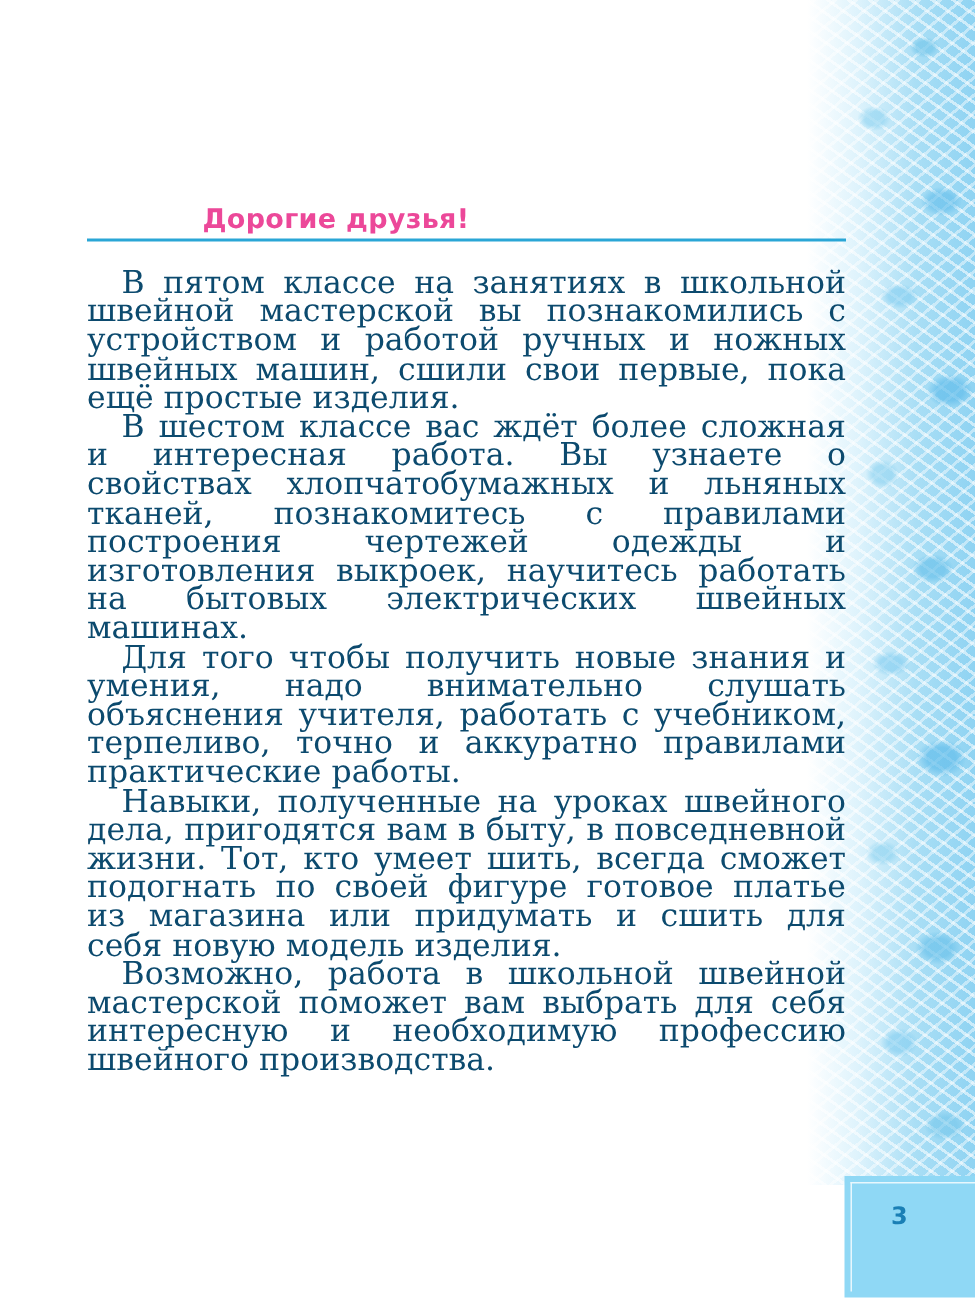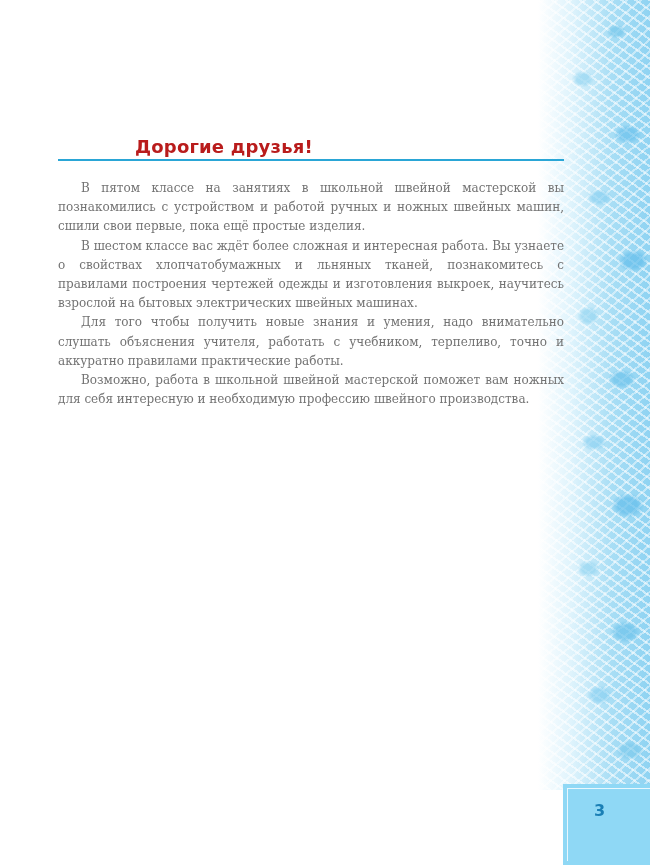--- a/index.html
+++ b/index.html
@@ -24,30 +24,30 @@
         radial-gradient(ellipse 22px 16px at 78% 80%, rgba(110,195,235,0.7) 40%, transparent 70%),
         radial-gradient(ellipse 18px 14px at 55% 88%, rgba(130,205,240,0.6) 40%, transparent 70%),
         radial-gradient(ellipse 20px 14px at 82% 95%, rgba(120,200,235,0.6) 40%, transparent 70%),
         repeating-linear-gradient(35deg, rgba(255,255,255,0.0) 0 6px, rgba(255,255,255,0.55) 6px 8px),
         repeating-linear-gradient(-40deg, rgba(255,255,255,0.0) 0 7px, rgba(255,255,255,0.45) 7px 9px),
         linear-gradient(90deg, rgba(255,255,255,1) 0%, rgba(200,235,250,0.6) 30%, #a9def5 65%, #8fd3f2 100%);
     }
     .header-title {
       position: absolute; left: 135px; top: 136px;
       font-family: "DejaVu Sans", "Liberation Sans", sans-serif;
-      font-weight: bold; font-size: 18px; color: #b91c1c; margin: 0;
+      font-weight: bold; font-size: 18px; color: #ec4899; margin: 0;
       letter-spacing: 0.2px;
     }
     .title-rule {
       position: absolute; left: 58px; top: 159px; width: 506px; height: 2px;
       background: #2aa6d6;
     }
     .body-text {
       position: absolute; left: 58px; top: 179px; width: 506px;
-      font-size: 12px; line-height: 19.2px; color: #737373;
+      font-size: 21px; line-height: 19.2px; color: #0c4a6e;
       text-align: justify; hyphens: manual;
     }
     .body-text p { margin: 0; text-indent: 23px; }
     .page-number-box {
       position: absolute; left: 563px; top: 784px; width: 87px; height: 81px;
       background: #8fd8f5;
     }
     .page-number-box::before {
       content: ""; position: absolute; left: 4px; top: 4px; right: 0; bottom: 4px;
       border-left: 1px solid #e8f7fd; border-top: 1px solid #e8f7fd;
@@ -61,20 +61,21 @@
 </head>
 <body>
 
 <div class="lace-strip"></div>
 
 <h1 class="header-title">Дорогие друзья!</h1>
 <div class="title-rule"></div>
 
 <div class="body-text">
   <p>В пятом классе на занятиях в школьной швейной мастерской вы познакомились с устройством и работой ручных и ножных швейных машин, сшили свои первые, пока ещё простые изделия.</p>
-  <p>В шестом классе вас ждёт более сложная и интересная работа. Вы узнаете о свойствах хлопчатобумажных и льняных тканей, познакомитесь с правилами построения чертежей одежды и изготовления выкроек, научитесь взрослой на бытовых электрических швейных машинах.</p>
+  <p>В шестом классе вас ждёт более сложная и интересная работа. Вы узнаете о свойствах хлопчатобумажных и льняных тканей, познакомитесь с правилами построения чертежей одежды и изготовления выкроек, научитесь работать на бытовых электрических швейных машинах.</p>
   <p>Для того чтобы получить новые знания и умения, надо внимательно слушать объяснения учителя, работать с учебником, терпеливо, точно и аккуратно правилами практические работы.</p>
-  <p>Возможно, работа в школьной швейной мастерской поможет вам ножных для себя интересную и необходимую профессию швейного производства.</p>
+  <p>Навыки, полученные на уроках швейного дела, пригодятся вам в быту, в повседневной жизни. Тот, кто умеет шить, всегда сможет подогнать по своей фигуре готовое платье из магазина или придумать и сшить для себя новую модель изделия.</p>
+  <p>Возможно, работа в школьной швейной мастерской поможет вам выбрать для себя интересную и необходимую профессию швейного производства.</p>
 </div>
 
 <div class="page-number-box">
   <span class="page-number">3</span>
 </div>
 
 </body></html>

